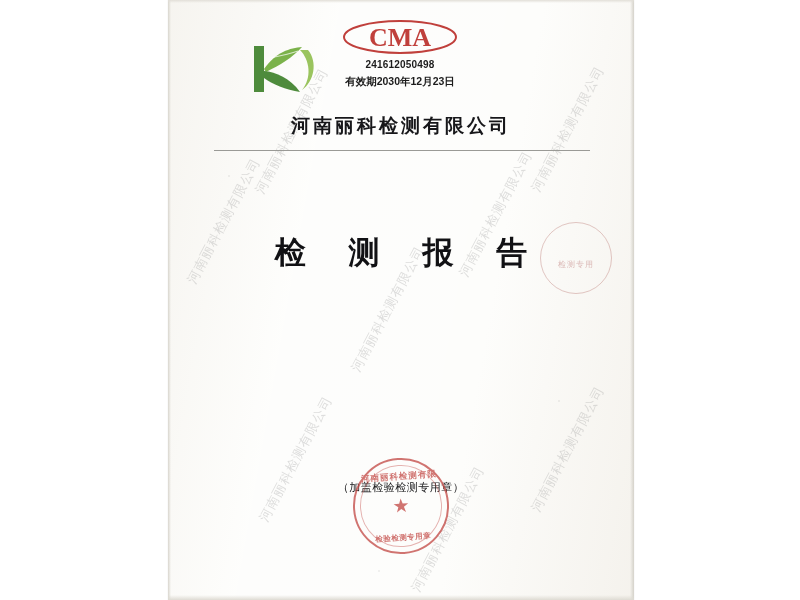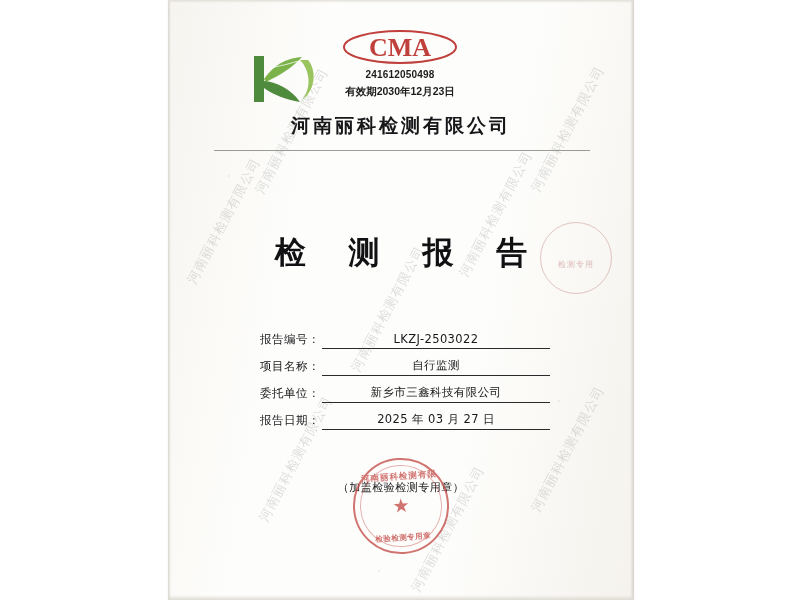--- a/index.html
+++ b/index.html
@@ -60,21 +60,21 @@
     position: absolute;
     left: 0; right: 0; bottom: 0;
     height: 5px;
     background: linear-gradient(0deg, #dedbd3, rgba(255,255,255,0));
   }
 
   
   .header-marks {
     position: absolute;
     left: 0; right: 0;
-    top: 22px;
+    top: 12px;
     height: 80px;
   }
 
   .logo {
     position: absolute;
     left: 72px;
     top: 26px;
     width: 86px;
     height: 62px;
   }
@@ -335,38 +335,20 @@
         <div class="cma-line2">有效期2030年12月23日</div>
       </div>
     </div>
 
     <div class="company-name">河南丽科检测有限公司</div>
 
     <div class="rule"></div>
 
     <div class="report-title">检 测 报 告</div>
 
-    <div class="fields">
-      <div class="field-row">
-        <span class="field-label">报告编号：</span>
-        <span class="field-value">LKZJ-2503022</span>
-      </div>
-      <div class="field-row">
-        <span class="field-label">项目名称：</span>
-        <span class="field-value">自行监测</span>
-      </div>
-      <div class="field-row">
-        <span class="field-label">委托单位：</span>
-        <span class="field-value">新乡市三鑫科技有限公司</span>
-      </div>
-      <div class="field-row">
-        <span class="field-label">报告日期：</span>
-        <span class="field-value">2025 年 03 月 27 日</span>
-      </div>
-    </div>
 
     <div class="seal-note">（加盖检验检测专用章）</div>
 
     <div class="seal">
       <div class="seal-inner"></div>
       <div class="seal-top-text">河南丽科检测有限</div>
       <div class="seal-star">★</div>
       <div class="seal-bottom-text">检验检测专用章</div>
     </div>
 

